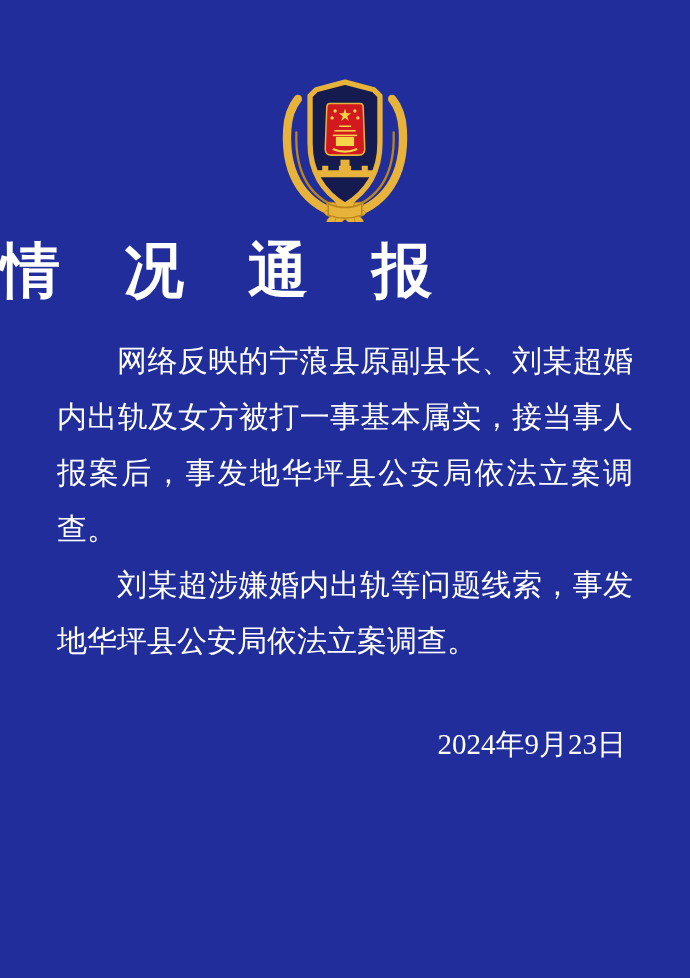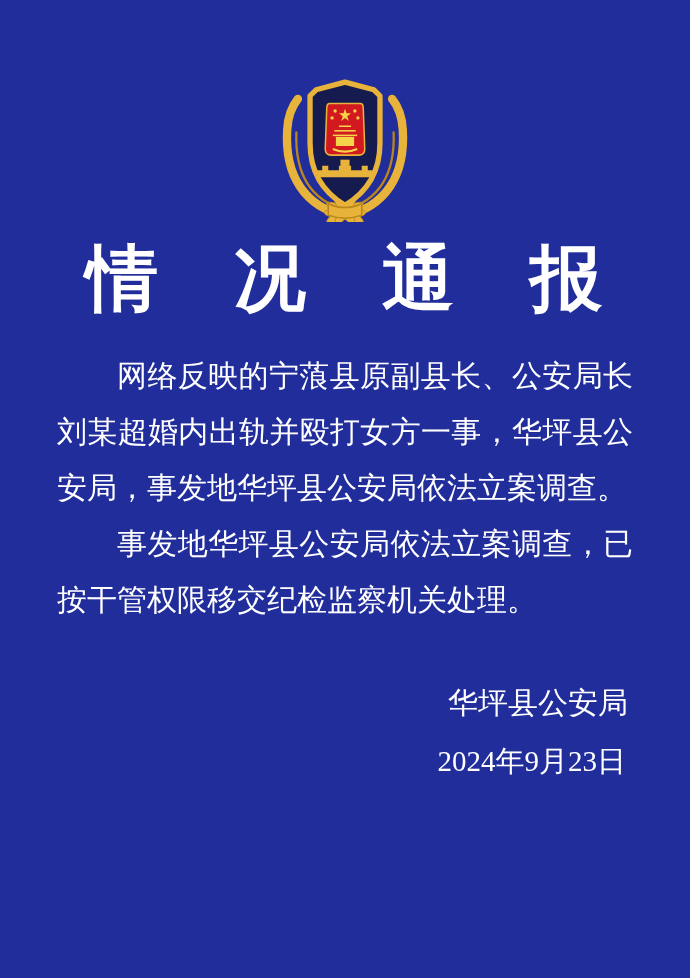--- a/index.html
+++ b/index.html
@@ -23,22 +23,22 @@
     background:var(--bg);
   }
   .emblem{
     width:160px;height:152px;
     margin:70px auto 0 auto;
     display:flex;align-items:center;justify-content:center;
   }
   .emblem svg{width:160px;height:152px;display:block;}
   .title{
     margin-top:12px;
-    text-align:center;
-    font-size:72px;
+    text-align:left;
+    font-size:60px;
     font-weight:bold;
     letter-spacing:2px;
     line-height:1.25;
     color:var(--fg);
     white-space:nowrap;
   }
   .body{
     margin-top:24px;
     padding:0 57px;
     font-size:30px;
@@ -110,22 +110,21 @@
         <path d="M62,132 L70,132 L70,126 L78,126 L78,132 L92,132 L92,126 L108,126 L108,132 L122,132 L122,126 L130,126 L130,132 L138,132 L138,141 L62,141 Z"></path>
       </g>
 
       <path d="M78,176 Q100,186 122,176 L122,191 Q100,199 78,191 Z" fill="#e8b33a" stroke="#b9861d" stroke-width="2"></path>
     </svg>
   </div>
 
   <h1 class="title">情　况　通　报</h1>
 
   <div class="body">
-    <p>网络反映的宁蒗县原副县长、公安局长刘某超婚内出轨并殴打女方一事，华坪县公安局，事发地华坪县公安局依法立案调查。</p>
-    <p>事发地华坪县公安局依法立案调查，已按干管权限移交纪检监察机关处理。</p>
+    <p>网络反映的宁蒗县原副县长、刘某超婚内出轨及女方被打一事基本属实，接当事人报案后，事发地华坪县公安局依法立案调查。</p>
+    <p>刘某超涉嫌婚内出轨等问题线索，事发地华坪县公安局依法立案调查。</p>
   </div>
 
   <div class="sig-block">
-    <div class="sig">华坪县公安局</div>
     <div class="date">2024年9月23日</div>
   </div>
 
 </div>
 
 </body></html>

